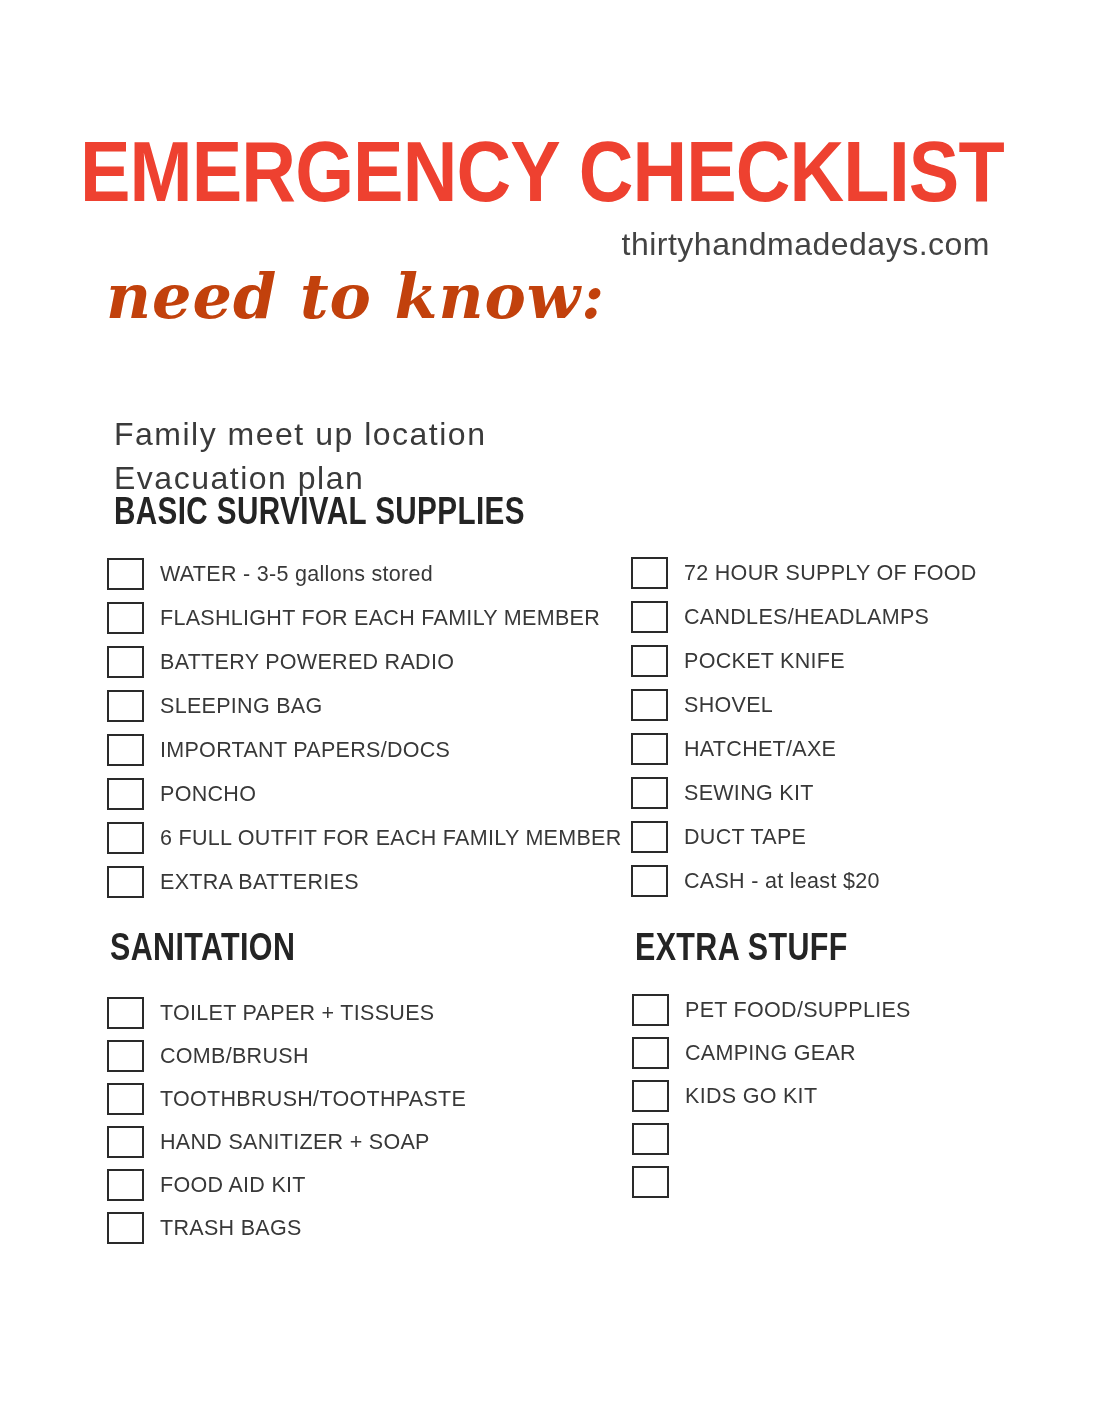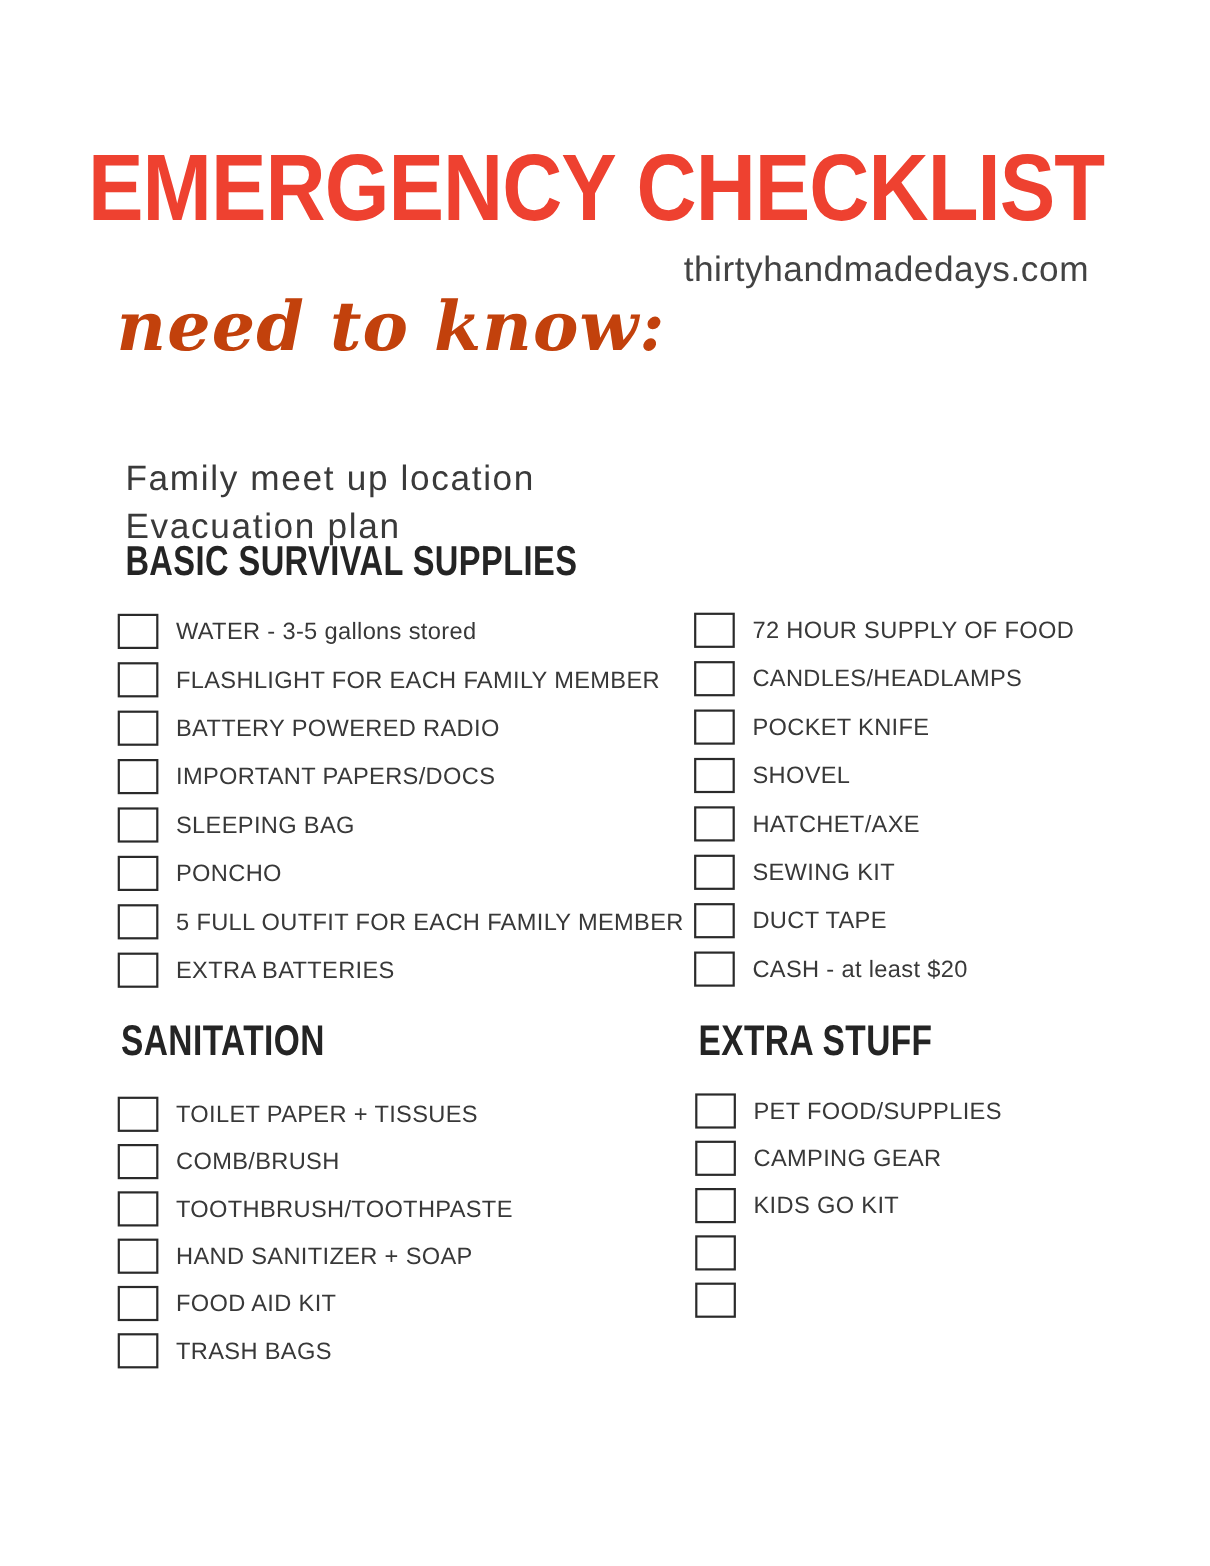--- a/index.html
+++ b/index.html
@@ -132,33 +132,33 @@
     <div class="row">
       <span class="box"></span>
       <span class="label">FLASHLIGHT FOR EACH FAMILY MEMBER</span>
     </div>
     <div class="row">
       <span class="box"></span>
       <span class="label">BATTERY POWERED RADIO</span>
     </div>
     <div class="row">
       <span class="box"></span>
+      <span class="label">SLEEPING BAG</span>
+    </div>
+    <div class="row">
+      <span class="box"></span>
       <span class="label">IMPORTANT PAPERS/DOCS</span>
     </div>
     <div class="row">
       <span class="box"></span>
-      <span class="label">SLEEPING BAG</span>
-    </div>
-    <div class="row">
-      <span class="box"></span>
       <span class="label">PONCHO</span>
     </div>
     <div class="row">
       <span class="box"></span>
-      <span class="label">5 FULL OUTFIT FOR EACH FAMILY MEMBER</span>
+      <span class="label">6 FULL OUTFIT FOR EACH FAMILY MEMBER</span>
     </div>
     <div class="row">
       <span class="box"></span>
       <span class="label">EXTRA BATTERIES</span>
     </div>
   </div>
 
   <div class="col basic" style="left:631px;top:557px;">
     <div class="row">
       <span class="box"></span>

